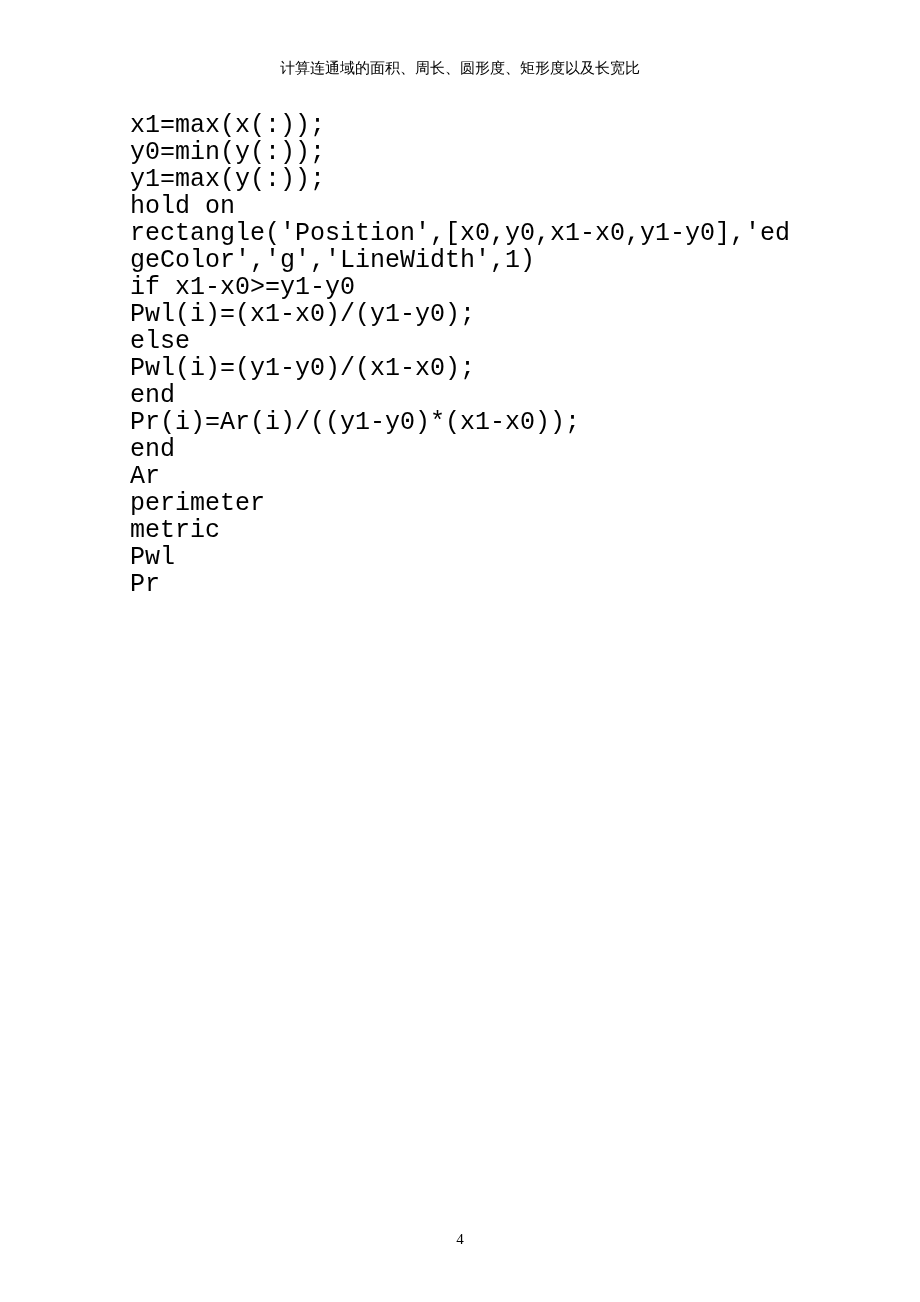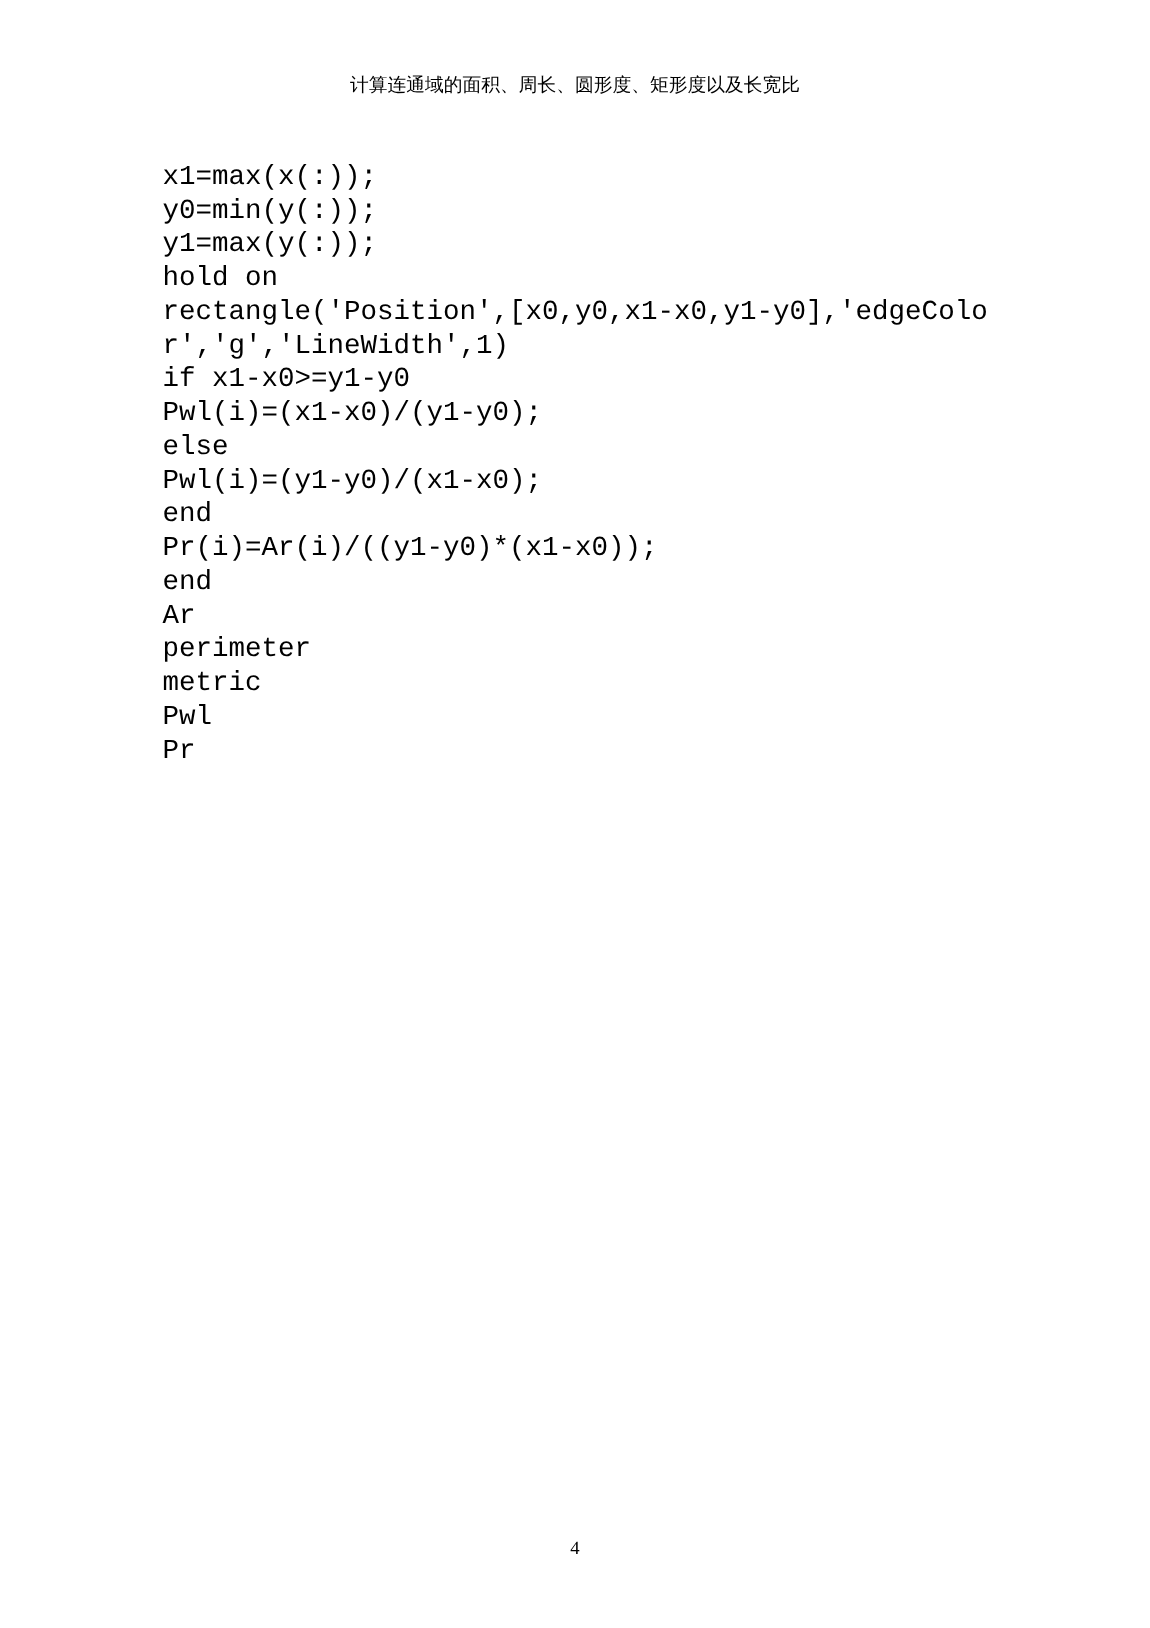--- a/index.html
+++ b/index.html
@@ -21,24 +21,24 @@
     position: absolute;
     top: 59px;
     left: 0;
     width: 100%;
     text-align: center;
     font-size: 15px;
     letter-spacing: 0;
   }
   .body {
     position: absolute;
-    top: 128px;
+    top: 112px;
     left: 130px;
     width: 666px;
-    font-size: 22px;
+    font-size: 25px;
     line-height: 27px;
     white-space: pre-wrap;
     word-break: break-all;
     font-family: "SimSun", "NSimSun", "Courier New", monospace;
   }
   .footer {
     position: absolute;
     bottom: 54px;
     left: 0;
     width: 100%;

